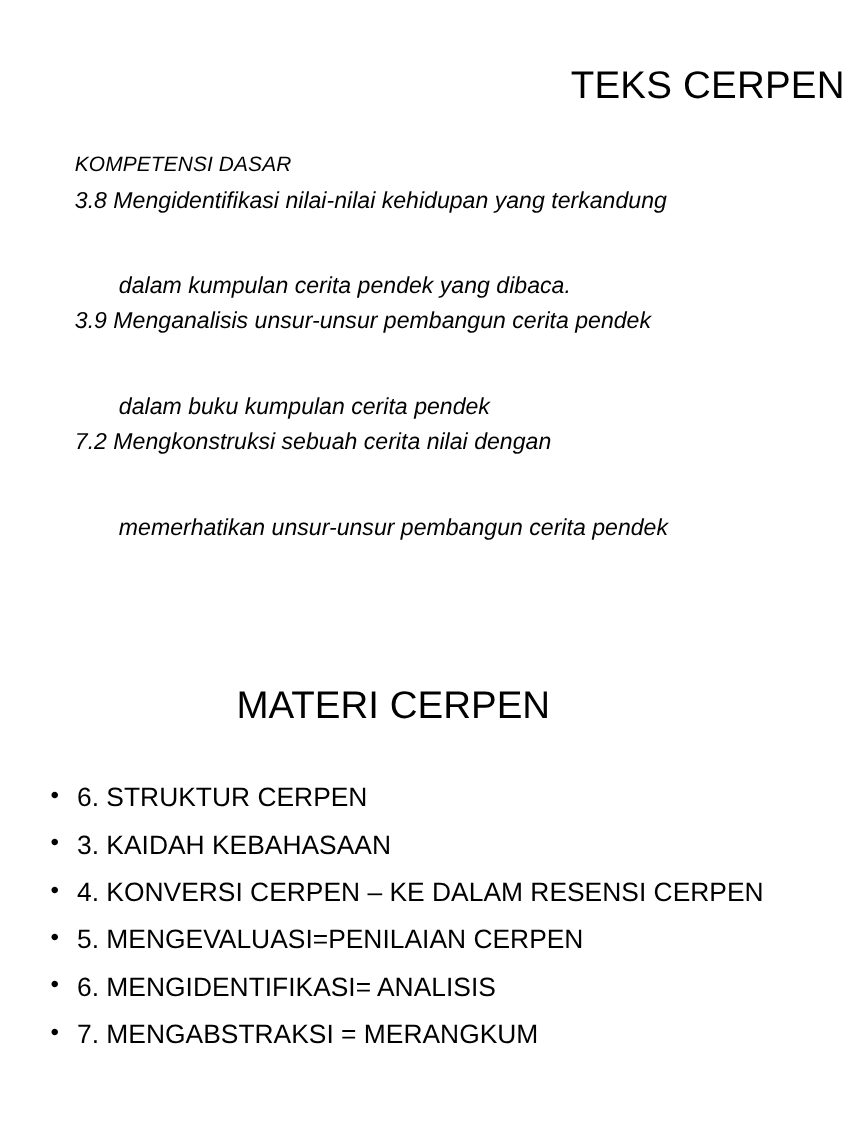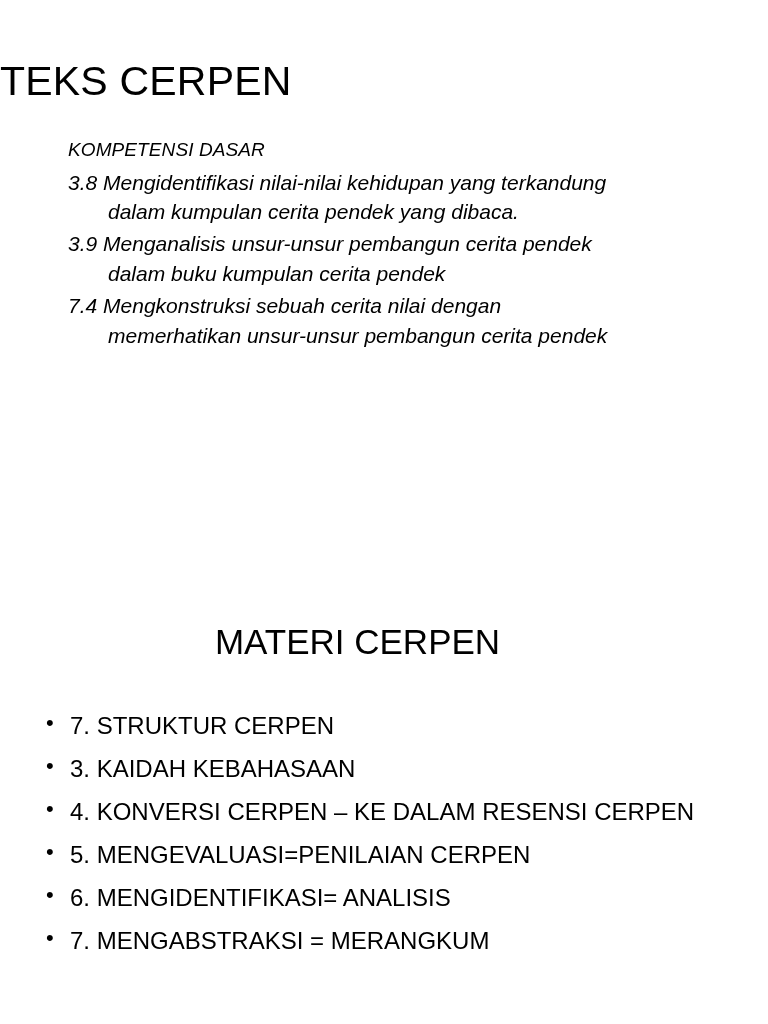--- a/index.html
+++ b/index.html
@@ -22,22 +22,22 @@
     width: 768px;
     height: 1024px;
   }
 
   
   .title-1 {
     position: absolute;
     top: 58px;
     left: 0;
     width: 768px;
-    text-align: left;
-    font-size: 41px;
+    text-align: right;
+    font-size: 35px;
     line-height: 1.15;
     letter-spacing: 0.2px;
     white-space: pre;
   }
 
   .kd-block {
     position: absolute;
     top: 136px;
     left: 68px;
     width: 660px;
@@ -56,20 +56,21 @@
     line-height: 1.42;
     margin: 0 0 2px 0;
     text-indent: 0;
   }
   .kd-item .kd-num {
     display: inline;
   }
   .kd-item .kd-cont {
     display: block;
     padding-left: 40px;
+    margin-top: 48px;
   }
 
   
   .title-2 {
     position: absolute;
     top: 622px;
     left: 0;
     width: 715px;
     text-align: center;
     font-size: 35px;
@@ -120,30 +121,30 @@
     </p>
 
 
     <p class="kd-item">
       <span class="kd-num"><span>3.9</span>
       <span>Menganalisis unsur-unsur pembangun cerita pendek</span></span>
       <span class="kd-cont">dalam buku kumpulan cerita pendek</span>
     </p>
 
     <p class="kd-item">
-      <span class="kd-num"><span>7.4</span>
+      <span class="kd-num"><span>7.2</span>
       <span>Mengkonstruksi sebuah cerita nilai dengan</span></span>
       <span class="kd-cont">memerhatikan unsur-unsur pembangun cerita pendek</span>
     </p>
   </div>
 
   <div class="title-2">MATERI CERPEN</div>
 
   <ul class="materi-list">
-    <li>7. STRUKTUR CERPEN</li>
+    <li>6. STRUKTUR CERPEN</li>
     <li>3. KAIDAH KEBAHASAAN</li>
     <li>4. KONVERSI CERPEN – KE DALAM RESENSI CERPEN</li>
     <li>5. MENGEVALUASI=PENILAIAN CERPEN</li>
     <li>6. MENGIDENTIFIKASI= ANALISIS</li>
     <li>7. MENGABSTRAKSI = MERANGKUM</li>
   </ul>
 
 </div>
 
 </body></html>

